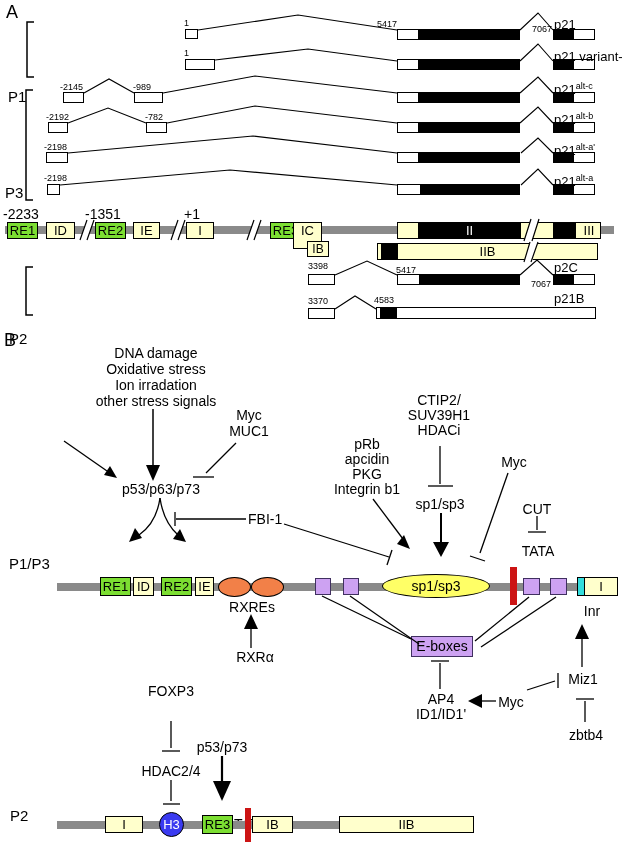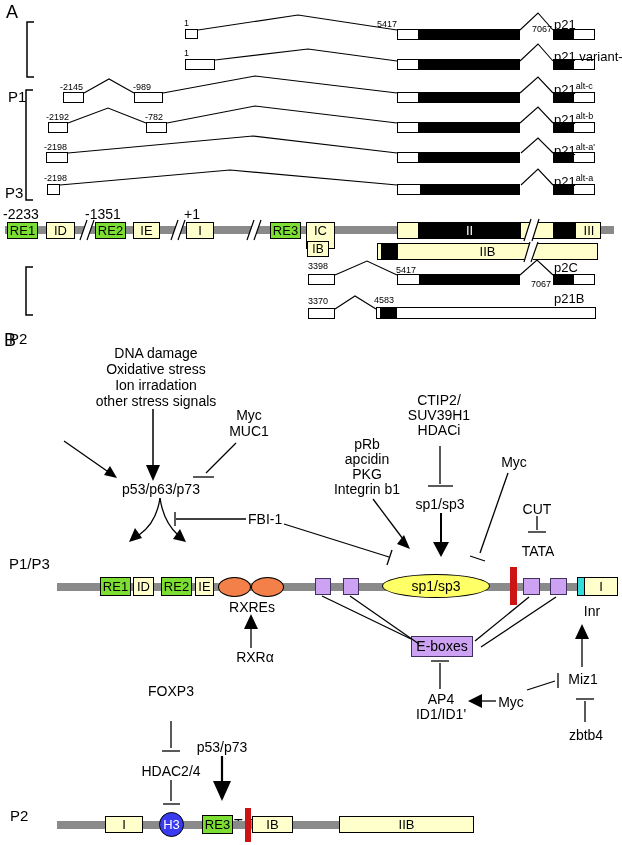--- a/index.html
+++ b/index.html
@@ -103,21 +103,21 @@
   <div class="abs tlabel" style="left:3px;top:207px;font-size:14px">-2233</div>
   <div class="abs tlabel" style="left:85px;top:207px;font-size:14px">-1351</div>
   <div class="abs tlabel" style="left:184px;top:207px;font-size:14px">+1</div>
   <div class="abs grayline" style="left:5px;top:226px;width:609px;height:8px"></div>
   <div class="abs gbox green" style="left:7px;top:222px;width:31px;height:17px;line-height:15px">RE1</div>
   <div class="abs gbox pale" style="left:46px;top:222px;width:29px;height:17px;line-height:15px">ID</div>
   <div class="abs gbox green" style="left:95px;top:222px;width:31px;height:17px;line-height:15px">RE2</div>
   <div class="abs gbox pale" style="left:133px;top:222px;width:27px;height:17px;line-height:15px">IE</div>
   <div class="abs gbox pale" style="left:186px;top:222px;width:28px;height:17px;line-height:15px">I</div>
   <div class="abs gbox green" style="left:270px;top:222px;width:31px;height:17px;line-height:15px">RE3</div>
-  <div class="abs gbox pale" style="left:306px;top:222px;width:29px;height:27px;line-height:15px">IC</div>
+  <div class="abs gbox pale" style="left:293px;top:222px;width:29px;height:27px;line-height:15px">IC</div>
   <div class="abs gbox pale" style="left:307px;top:241px;width:22px;height:16px;line-height:14px;font-size:12px">IB</div>
   <div class="abs gbox pale" style="left:397px;top:222px;width:204px;height:17px">
     <div class="blk" style="left:20px;width:103px;top:0;bottom:0;color:#fff;font-size:13px;line-height:15px;text-align:center">II</div>
     <div class="blk" style="left:155px;width:23px;top:0;bottom:0"></div>
     <div class="abs" style="left:178px;width:26px;top:0;bottom:0;font-size:13px;line-height:15px;text-align:center">III</div>
   </div>
   <div class="abs gbox pale" style="left:377px;top:243px;width:221px;height:17px">
     <div class="blk" style="left:3px;width:17px;top:0;bottom:0"></div>
     <div class="abs" style="left:0;right:0;top:0;bottom:0;font-size:13px;line-height:15px;text-align:center">IIB</div>
   </div>

